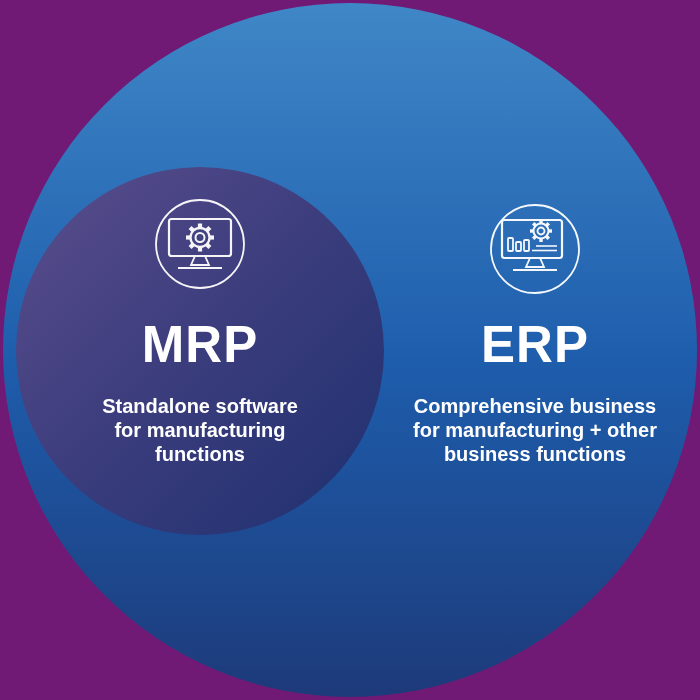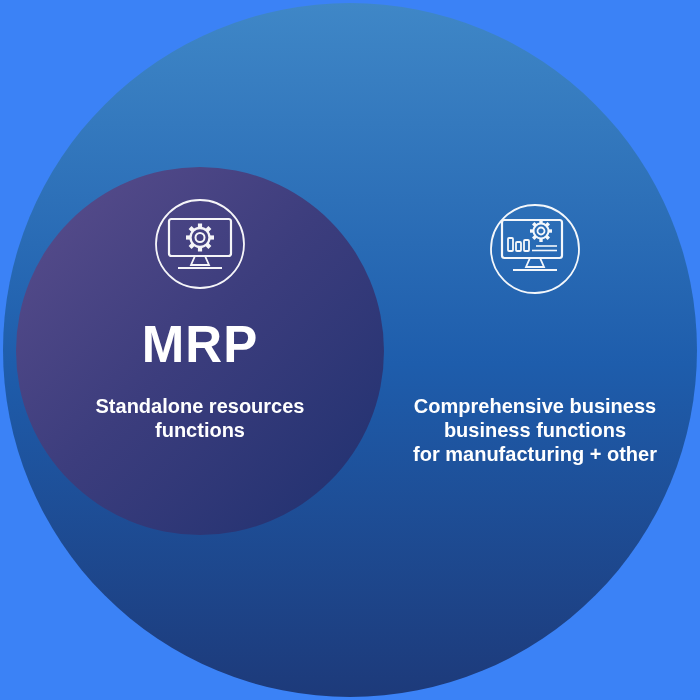--- a/index.html
+++ b/index.html
@@ -5,21 +5,21 @@
   html, body {
     margin: 0;
     padding: 0;
     background: #ffffff;
     font-family: "Liberation Sans", sans-serif;
   }
   .canvas {
     position: relative;
     width: 700px;
     height: 700px;
-    background: #3b82f6;
+    background: #701a75;
     overflow: hidden;
   }
   .circle {
     position: absolute;
     border-radius: 50%;
   }
   .erp-circle {
     left: 3px;
     top: 3px;
     width: 694px;
@@ -106,21 +106,22 @@
             <line x1="0" y1="-9.5" x2="0" y2="-14" transform="rotate(270)"></line>
             <line x1="0" y1="-9.5" x2="0" y2="-14" transform="rotate(315)"></line>
           </g>
         </g>
         <path d="M41 58 L51 58 L55 67 L37 67 Z" stroke-width="1.8"></path>
         <line x1="24" y1="70" x2="68" y2="70" stroke-width="1.8"></line>
       </svg>
     </div>
     <div class="title">MRP</div>
     <div class="desc">
-      <div>Standalone resources</div>
+      <div>Standalone software</div>
+      <div>for manufacturing</div>
       <div>functions</div>
     </div>
   </div>
 
   <div class="group group-erp" style="color: rgb(255, 255, 255);">
     <div class="icon-wrap">
       <svg viewBox="0 0 92 92" aria-hidden="true" style="stroke: rgb(255, 255, 255);">
         <circle cx="46" cy="46" r="44" stroke-width="1.8"></circle>
         <rect x="13" y="17" width="60" height="38" rx="2.5" stroke-width="2.2"></rect>
         <rect x="19" y="35" width="5" height="13" rx="1" stroke-width="1.8"></rect>
@@ -139,20 +140,21 @@
             <line x1="0" y1="-7.5" x2="0" y2="-11" transform="rotate(270)"></line>
             <line x1="0" y1="-7.5" x2="0" y2="-11" transform="rotate(315)"></line>
           </g>
         </g>
         <line x1="47" y1="43" x2="68" y2="43" stroke-width="1.6"></line>
         <line x1="43" y1="47.5" x2="68" y2="47.5" stroke-width="1.6"></line>
         <path d="M41 55 L51 55 L55 64 L37 64 Z" stroke-width="1.8"></path>
         <line x1="24" y1="67" x2="68" y2="67" stroke-width="1.8"></line>
       </svg>
     </div>
+    <div class="title">ERP</div>
     <div class="desc">
       <div>Comprehensive business</div>
+      <div>for manufacturing + other</div>
       <div>business functions</div>
-      <div>for manufacturing + other</div>
     </div>
   </div>
 
 </div>
 
 </body></html>

